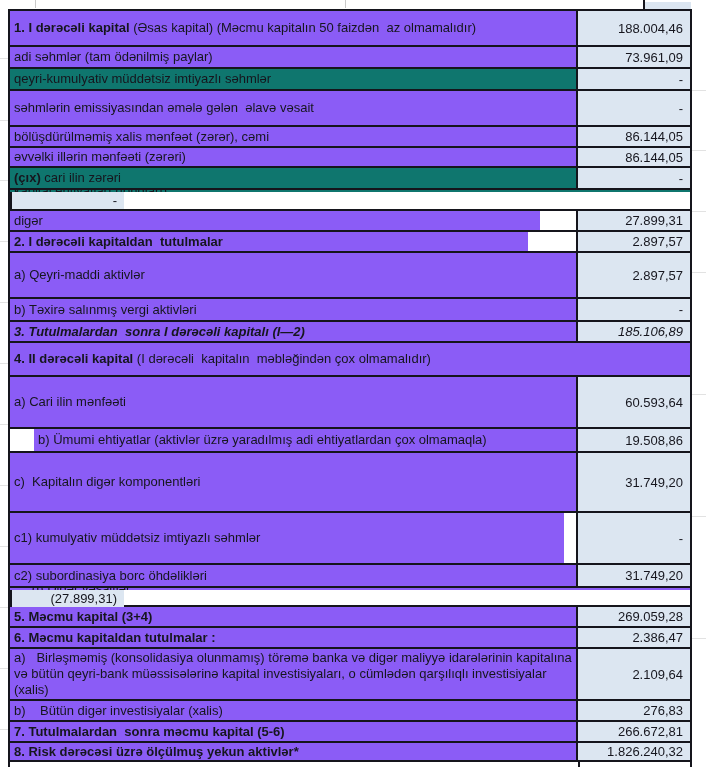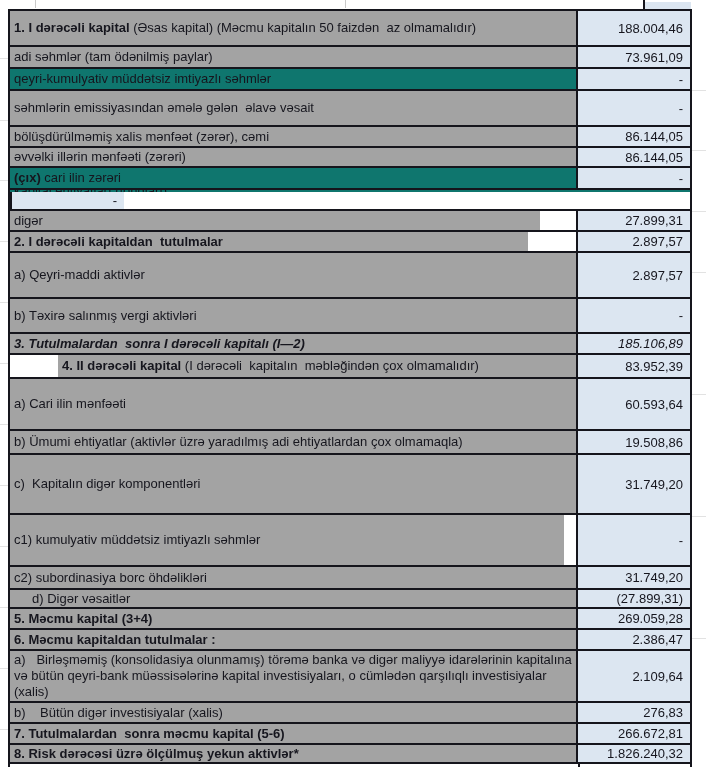--- a/index.html
+++ b/index.html
@@ -15,21 +15,21 @@
 
   .cap-table{
     position:absolute;left:8px;top:9px;width:684px;
     border:2px solid #15151c;box-sizing:border-box;background:#ffffff;
   }
   .row{display:flex;box-sizing:border-box;border-bottom:2px solid #15151c;}
   .row:last-child{border-bottom:none;}
   .cell-label{
     flex:1;display:flex;align-items:center;
     padding:1px 2px 1px 4px;box-sizing:border-box;
-    background:#a3a3a3;color:#16161e;font-size:13px;line-height:1.22;
+    background:#8b5cf6;color:#16161e;font-size:13px;line-height:1.22;
     overflow:hidden;
   }
   .cell-label .txt{white-space:pre-wrap;}
   .cell-label.white{background:#0f766e;}
   .cell-value{
     width:114px;display:flex;align-items:center;justify-content:flex-end;
     padding:1px 7px 1px 3px;box-sizing:border-box;
     border-left:2px solid #15151c;background:#dce6f1;
     color:#16161e;font-size:13px;text-align:right;white-space:nowrap;
   }
@@ -159,57 +159,54 @@
 
   <div class="row" style="height: 46px;">
     <div class="cell-label">
       <span class="txt"><span class="b"></span><span>a) Qeyri-maddi aktivlər</span></span>
     </div>
     <div class="cell-value">
       <span>2.897,57</span>
     </div>
   </div>
 
-  <div class="row" style="height: 35px;">
+  <div class="row" style="height: 23px;">
     <div class="cell-label">
       <span class="txt"><span class="b"></span><span>b) Təxirə salınmış vergi aktivləri</span></span>
     </div>
     <div class="cell-value">
       <span>-</span>
     </div>
   </div>
 
   <div class="row" style="height: 21px; font-style: italic;">
     <div class="cell-label">
       <span class="txt"><span class="b">3. Tutulmalardan  sonra I dərəcəli kapitalı (I—2)</span><span></span></span>
     </div>
     <div class="cell-value">
       <span>185.106,89</span>
     </div>
   </div>
 
-  <div class="row" style="height: 24px; padding-left: 48px;">
+  <div class="row" style="height: 34px;">
     <div class="cell-label">
       <span class="txt"><span class="b">4. II dərəcəli kapital</span><span> (I dərəcəli  kapitalın  məbləğindən çox olmamalıdır)</span></span>
     </div>
-    <div class="cell-value">
-      <span>83.952,39</span>
-    </div>
   </div>
 
   <div class="row" style="height: 52px;">
     <div class="cell-label">
       <span class="txt"><span class="b"></span><span>a) Cari ilin mənfəəti</span></span>
     </div>
     <div class="cell-value">
       <span>60.593,64</span>
     </div>
   </div>
 
-  <div class="row" style="height: 24px;">
+  <div class="row" style="height: 24px; padding-left: 24px;">
     <div class="cell-label">
       <span class="txt"><span class="b"></span><span>b) Ümumi ehtiyatlar (aktivlər üzrə yaradılmış adi ehtiyatlardan çox olmamaqla)</span></span>
     </div>
     <div class="cell-value">
       <span>19.508,86</span>
     </div>
   </div>
 
   <div class="row" style="height: 60px;">
     <div class="cell-label">
@@ -231,21 +228,21 @@
 
   <div class="row" style="height: 23px;">
     <div class="cell-label">
       <span class="txt"><span class="b"></span><span>c2) subordinasiya borc öhdəlikləri</span></span>
     </div>
     <div class="cell-value">
       <span>31.749,20</span>
     </div>
   </div>
 
-  <div class="row" style="height: 19px;">
+  <div class="row" style="height: 19px; flex-direction: column;">
     <div class="cell-label">
       <span class="txt"><span class="b"></span><span>     d) Digər vəsaitlər</span></span>
     </div>
     <div class="cell-value">
       <span>(27.899,31)</span>
     </div>
   </div>
 
   <div class="row" style="height: 21px;">
     <div class="cell-label">

